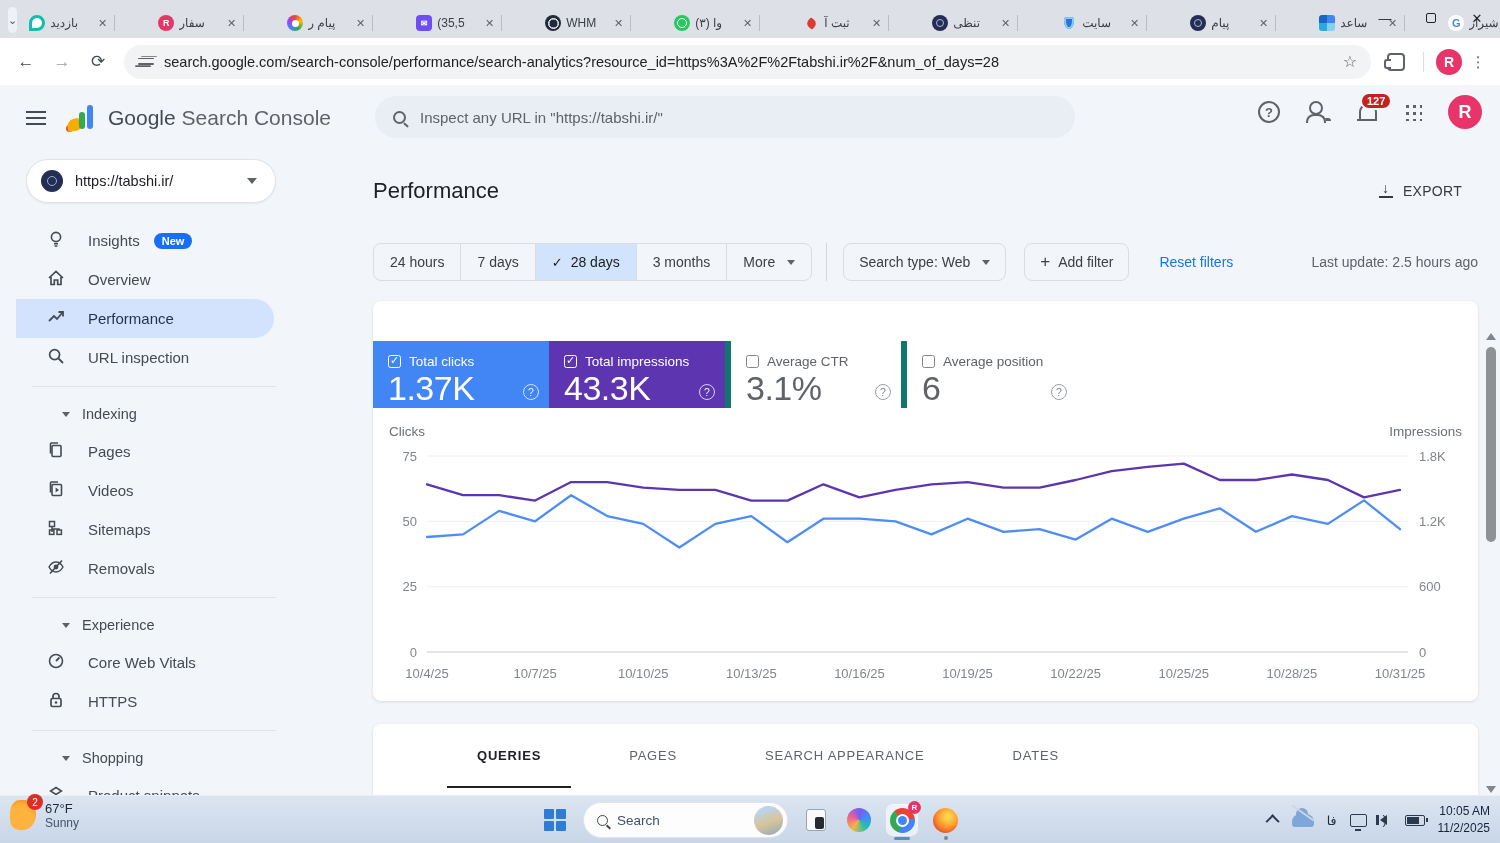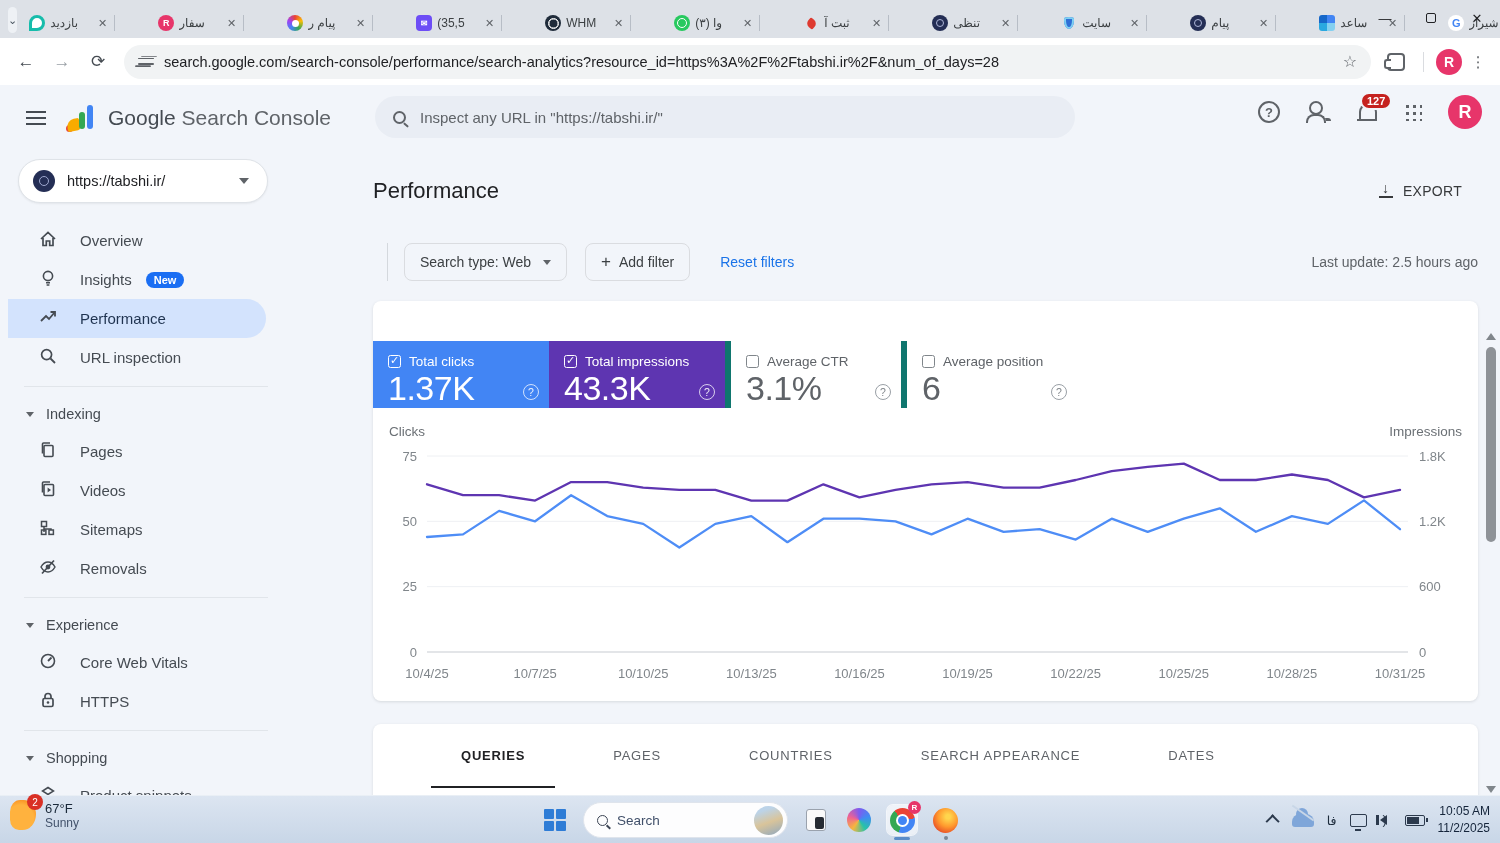--- a/index.html
+++ b/index.html
@@ -83,32 +83,32 @@
   .persongear::before { content:""; position:absolute; left:3px; top:0; width:10px; height:10px; border:2px solid #5f6368; border-radius:50%; }
   .persongear::after { content:""; position:absolute; left:0; bottom:0; width:16px; height:7px; border:2px solid #5f6368; border-bottom:none; border-radius:8px 8px 0 0; box-shadow:8px 1px 0 -3px #5f6368; }
   .bell { position:relative; width:22px; height:22px; }
   .bell::before { content:""; position:absolute; left:3px; top:3px; width:14px; height:13px; border:2px solid #5f6368; border-bottom:none; border-radius:8px 8px 0 0; }
   .bell::after { content:""; position:absolute; left:1px; bottom:2px; width:20px; height:2px; background:#5f6368; }
   .badge-127 { position:absolute; top:-9px; left:4px; background:#c5221f; color:#fff; font-size:11px; font-weight:bold; border-radius:9px; padding:1px 5px; border:2px solid #f2f5fa; }
   .appsgrid { width:18px; height:18px; background-image:radial-gradient(#5f6368 1.9px, transparent 2px); background-size:7px 7px; background-position:0 0; }
   .avatar-lg { width:34px; height:34px; border-radius:50%; background:#e7356a; color:#fff; font-weight:bold; font-size:18px; display:flex; align-items:center; justify-content:center; }
 
   
-  .sidebar { position:absolute; top:66px; left:8px; width:280px; bottom:0; overflow:hidden; }
+  .sidebar { position:absolute; top:66px; left:16px; width:280px; bottom:0; overflow:hidden; }
   .property { margin:8px 20px 18px 10px; height:44px; background:#fff; border:1px solid #dfe3e8; border-radius:22px; display:flex; align-items:center; padding:0 14px; gap:12px; box-shadow:0 1px 2px rgba(60,64,67,.08); }
   .prop-fav { width:22px; height:22px; border-radius:50%; background:#242e55; flex:0 0 22px; position:relative; }
   .prop-fav::after { content:""; position:absolute; inset:6px; border:1px solid #9fa8cf; border-radius:50%; }
   .prop-url { flex:1; font-size:14.5px; color:#202124; }
   .prop-caret { width:0; height:0; border-left:5px solid transparent; border-right:5px solid transparent; border-top:6px solid #5f6368; margin-right:4px; }
   .nav-item { height:39px; display:flex; align-items:center; gap:22px; padding-left:30px; font-size:15px; color:#454b52; width:258px; }
   .nav-item.active { background:#d3e3fd; border-radius:0 22px 22px 0; color:#1f3350; }
   .nav-item svg { flex:0 0 20px; }
   .nav-badge { background:#1a6ef3; color:#fff; font-size:11px; font-weight:bold; border-radius:10px; padding:2px 8px; margin-left:-8px; }
   .nav-divider { height:1px; background:#e1e5ea; margin:9px 20px 9px 16px; }
-  .section-head { height:36px; display:flex; align-items:center; gap:12px; padding-left:18px; font-size:14.5px; color:#454b52; }
+  .section-head { height:36px; display:flex; align-items:center; gap:12px; padding-left:18px; font-size:14.5px; color:#454b52;margin-left:28px; }
   .sec-caret { width:0; height:0; border-left:4.5px solid transparent; border-right:4.5px solid transparent; border-top:5.5px solid #5f6368; }
 
   
   .main { position:absolute; left:280px; right:0; top:66px; bottom:0; }
   .content { position:absolute; left:93px; right:22px; top:0; bottom:0; }
   .page-head { height:60px; display:flex; align-items:center; justify-content:space-between; margin-top:10px; }
   .page-title { font-size:22px; color:#202124; }
   .export-btn { display:flex; align-items:center; gap:10px; font-size:14px; color:#37393b; letter-spacing:.3px; margin-right:16px; }
   .dl-ico { width:14px; height:14px; position:relative; }
   .dl-ico::before { content:"↓"; position:absolute; left:3px; top:-4px; font-weight:bold; color:#37393b; }
@@ -144,21 +144,21 @@
   .metric.plain .mvalue { color:#5f6368; }
   .metric .q { position:absolute; right:10px; bottom:8px; width:16px; height:16px; border-radius:50%; font-size:10.5px; display:flex; align-items:center; justify-content:center; }
   .metric.colored .q { border:1.5px solid rgba(255,255,255,.75); color:rgba(255,255,255,.9); }
   .metric.plain .q { border:1.5px solid #9aa0a6; color:#80868b; }
   .metrics-filler { flex:1; }
 
   .chart-wrap { height:293px; }
   .chart-wrap svg { display:block; width:100%; height:100%; }
 
   .card2 { margin-top:23px; border-radius:8px 8px 0 0; height:92px; position:relative; }
-  .btabs { display:flex; align-items:stretch; height:64px; padding-left:58px; }
+  .btabs { display:flex; align-items:stretch; height:64px; padding-left:74px; }
   .btab { display:flex; align-items:center; padding:0 30px; font-size:13px; letter-spacing:.8px; color:#5f6368; border-bottom:2px solid transparent; margin-right:28px; white-space:nowrap; }
   .btab.active { color:#202124; font-weight:bold; border-bottom-color:#202124; }
   .sort-ico { position:absolute; right:52px; bottom:8px; width:16px; height:12px; }
   .sort-ico i { display:block; background:#5f6368; height:2px; border-radius:1px; margin-bottom:2.5px; }
   .sort-ico i:nth-child(1){width:16px;} .sort-ico i:nth-child(2){width:10px; margin-left:3px;} .sort-ico i:nth-child(3){width:5px; margin-left:5.5px;}
 
   
   .scrollbar { position:absolute; right:2px; top:182px; bottom:2px; width:13px; }
   .sb-arrow { position:absolute; left:1px; width:0; height:0; border-left:5px solid transparent; border-right:5px solid transparent; }
   .sb-up { top:0; border-bottom:7px solid #80868b; }
@@ -336,31 +336,31 @@
 
     <div class="sidebar">
       <div class="property">
         <div class="prop-fav"></div>
         <div class="prop-url">https://tabshi.ir/</div>
         <div class="prop-caret"></div>
       </div>
       <div id="sidenav">
           <div class="nav-item">
             <span><svg width="20" height="20" viewBox="0 0 20 20">
-                <path d="M3 10 L10 3.5 L17 10 M5 9 V16.5 H8.3 V12 H11.7 V16.5 H15 V9" fill="none" stroke="#454b52" stroke-width="1.7"></path>
-              </svg></span>
-            <span>Overview</span>
-          </div>
-          <div class="nav-item">
-            <span><svg width="20" height="20" viewBox="0 0 20 20">
                 <circle cx="10" cy="8" r="4.6" fill="none" stroke="#454b52" stroke-width="1.6"></circle>
                 <path d="M8 14.8 H12 M8.6 17 H11.4" stroke="#454b52" stroke-width="1.6"></path>
               </svg></span>
             <span>Insights</span>
             <span class="nav-badge">New</span>
+          </div>
+          <div class="nav-item">
+            <span><svg width="20" height="20" viewBox="0 0 20 20">
+                <path d="M3 10 L10 3.5 L17 10 M5 9 V16.5 H8.3 V12 H11.7 V16.5 H15 V9" fill="none" stroke="#454b52" stroke-width="1.7"></path>
+              </svg></span>
+            <span>Overview</span>
           </div>
           <div class="nav-item active">
             <span><svg width="20" height="20" viewBox="0 0 20 20">
                 <path d="M3 14 L8 9 L11 12 L16.5 5.5" fill="none" stroke="#454b52" stroke-width="1.8"></path>
                 <path d="M12.5 5 H17 V9.5" fill="none" stroke="#454b52" stroke-width="1.8"></path>
               </svg></span>
             <span>Performance</span>
           </div>
           <div class="nav-item">
             <span><svg width="20" height="20" viewBox="0 0 20 20">
@@ -445,20 +445,39 @@
       <div class="content">
         <div class="page-head">
           <div class="page-title">Performance</div>
           <div class="export-btn">
             <div class="dl-ico"></div>
             <span>EXPORT</span>
           </div>
         </div>
 
         <div class="filter-row">
+          <div class="seg-group" id="seg-group">
+              <div class="seg">
+                <span>24 hours</span>
+              </div>
+              <div class="seg">
+                <span>7 days</span>
+              </div>
+              <div class="seg selected">
+                <span class="check">✓</span>
+                <span>28 days</span>
+              </div>
+              <div class="seg">
+                <span>3 months</span>
+              </div>
+              <div class="seg">
+                <span>More</span>
+                <span class="caret"></span>
+              </div>
+            </div>
           <div class="flt-divider"></div>
           <div class="chip">
             <span>Search type: Web</span>
             <div class="caret"></div>
           </div>
           <div class="chip addf">
             <span class="plus">+</span>
             <span>Add filter</span>
           </div>
           <div class="reset-link">Reset filters</div>
@@ -530,21 +549,20 @@
                 <polyline points="54.0,129.0 90.0,126.4 126.1,102.9 162.1,113.3 198.1,87.2 234.2,108.1 270.2,115.9 306.3,139.5 342.3,115.9 378.3,108.1 414.4,134.2 450.4,110.7 486.4,110.7 522.5,113.3 558.5,126.4 594.6,110.7 630.6,123.8 666.6,121.2 702.7,131.6 738.7,110.7 774.7,123.8 810.8,110.7 846.8,100.3 882.9,123.8 918.9,108.1 954.9,115.9 991.0,92.4 1027.0,121.2" fill="none" stroke="#4e8df6" stroke-width="2.3" stroke-linejoin="round" stroke-linecap="round"></polyline>
                 <polyline points="54.0,76.3 90.0,87.2 126.1,87.2 162.1,92.6 198.1,74.1 234.2,74.1 270.2,79.6 306.3,81.8 342.3,81.8 378.3,92.6 414.4,92.6 450.4,76.3 486.4,89.4 522.5,81.8 558.5,76.3 594.6,74.1 630.6,79.6 666.6,79.6 702.7,72.0 738.7,63.2 774.7,58.9 810.8,55.6 846.8,72.0 882.9,72.0 918.9,66.5 954.9,72.0 991.0,89.4 1027.0,81.8" fill="none" stroke="#5e35b1" stroke-width="2.3" stroke-linejoin="round" stroke-linecap="round"></polyline>
               </svg>
           </div>
         </div>
 
         <div class="card card2">
           <div class="btabs" id="btabs">
               <div class="btab active">QUERIES</div>
               <div class="btab">PAGES</div>
-              <div class="btab">COUNTRIES</div>
               <div class="btab">SEARCH APPEARANCE</div>
               <div class="btab">DATES</div>
             </div>
           <div class="sort-ico">
               <i></i>
               <i></i>
               <i></i>
             </div>
         </div>
       </div>

